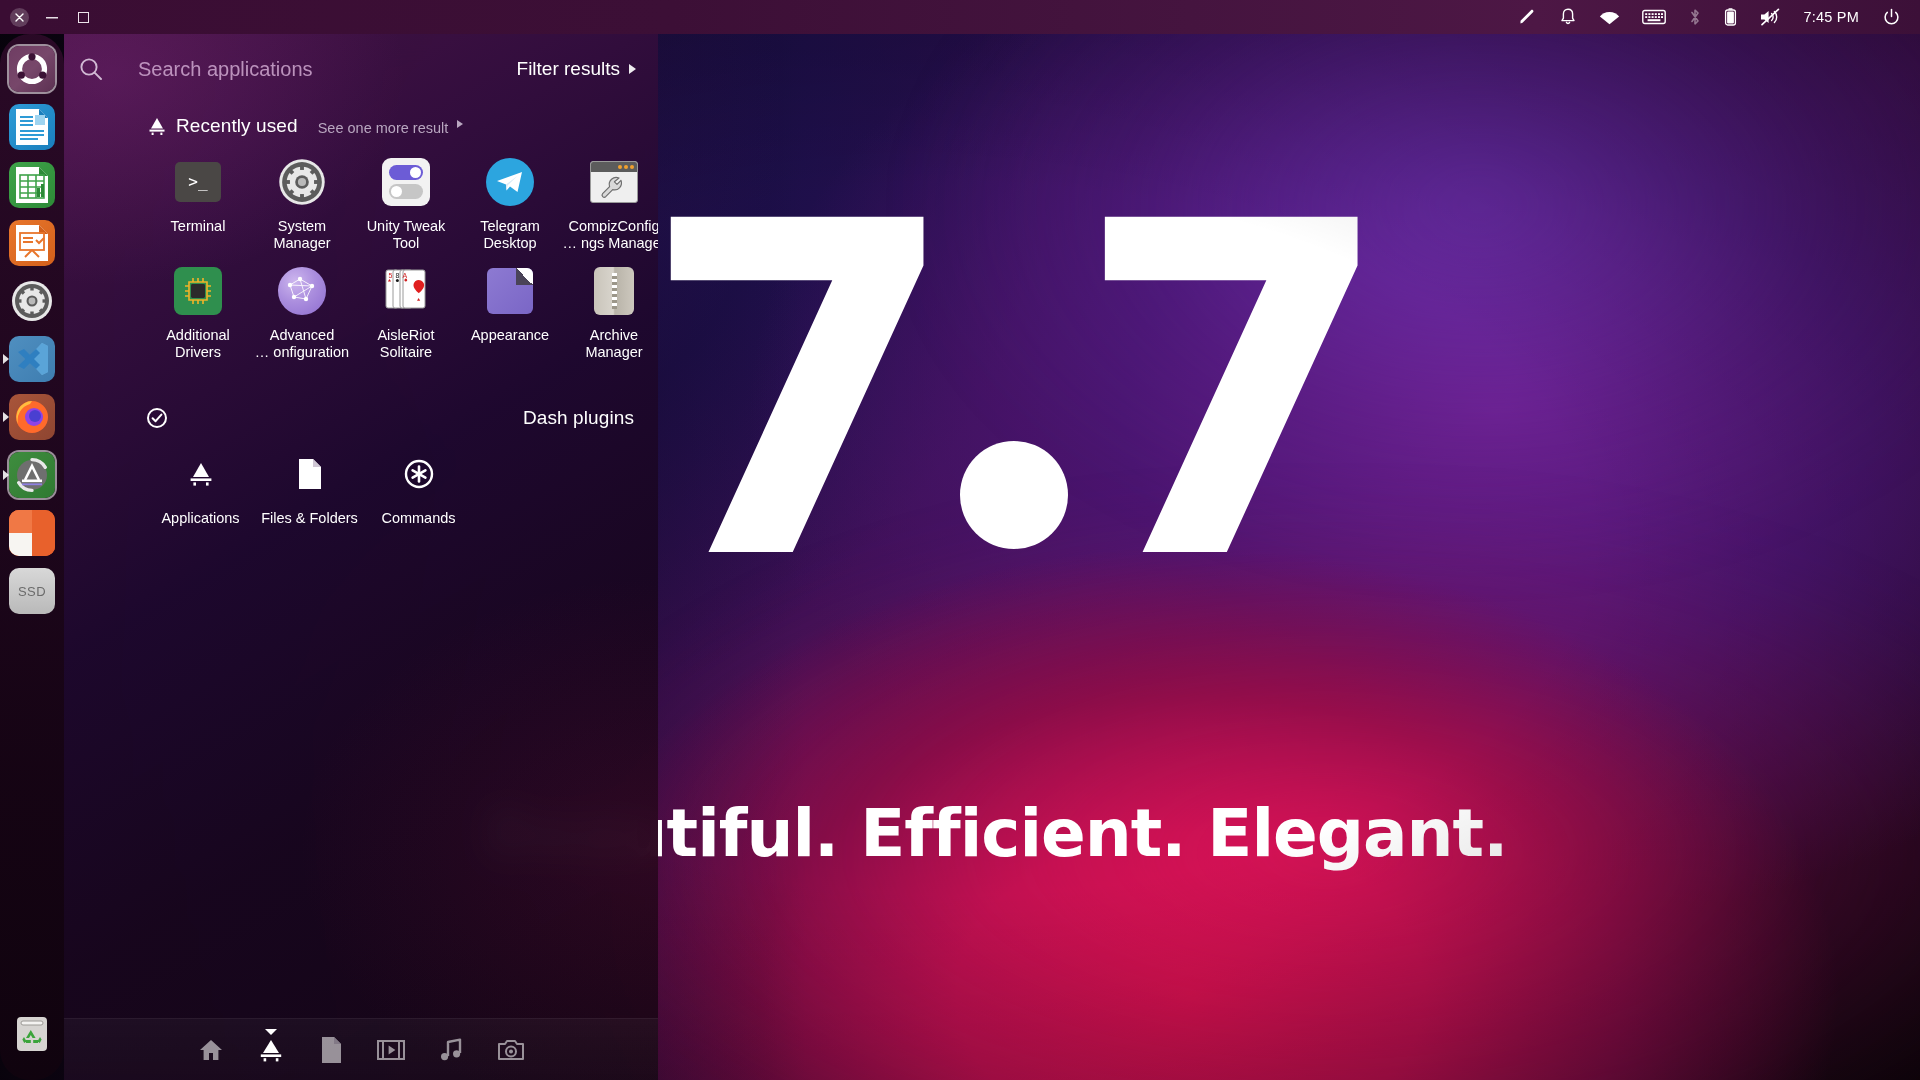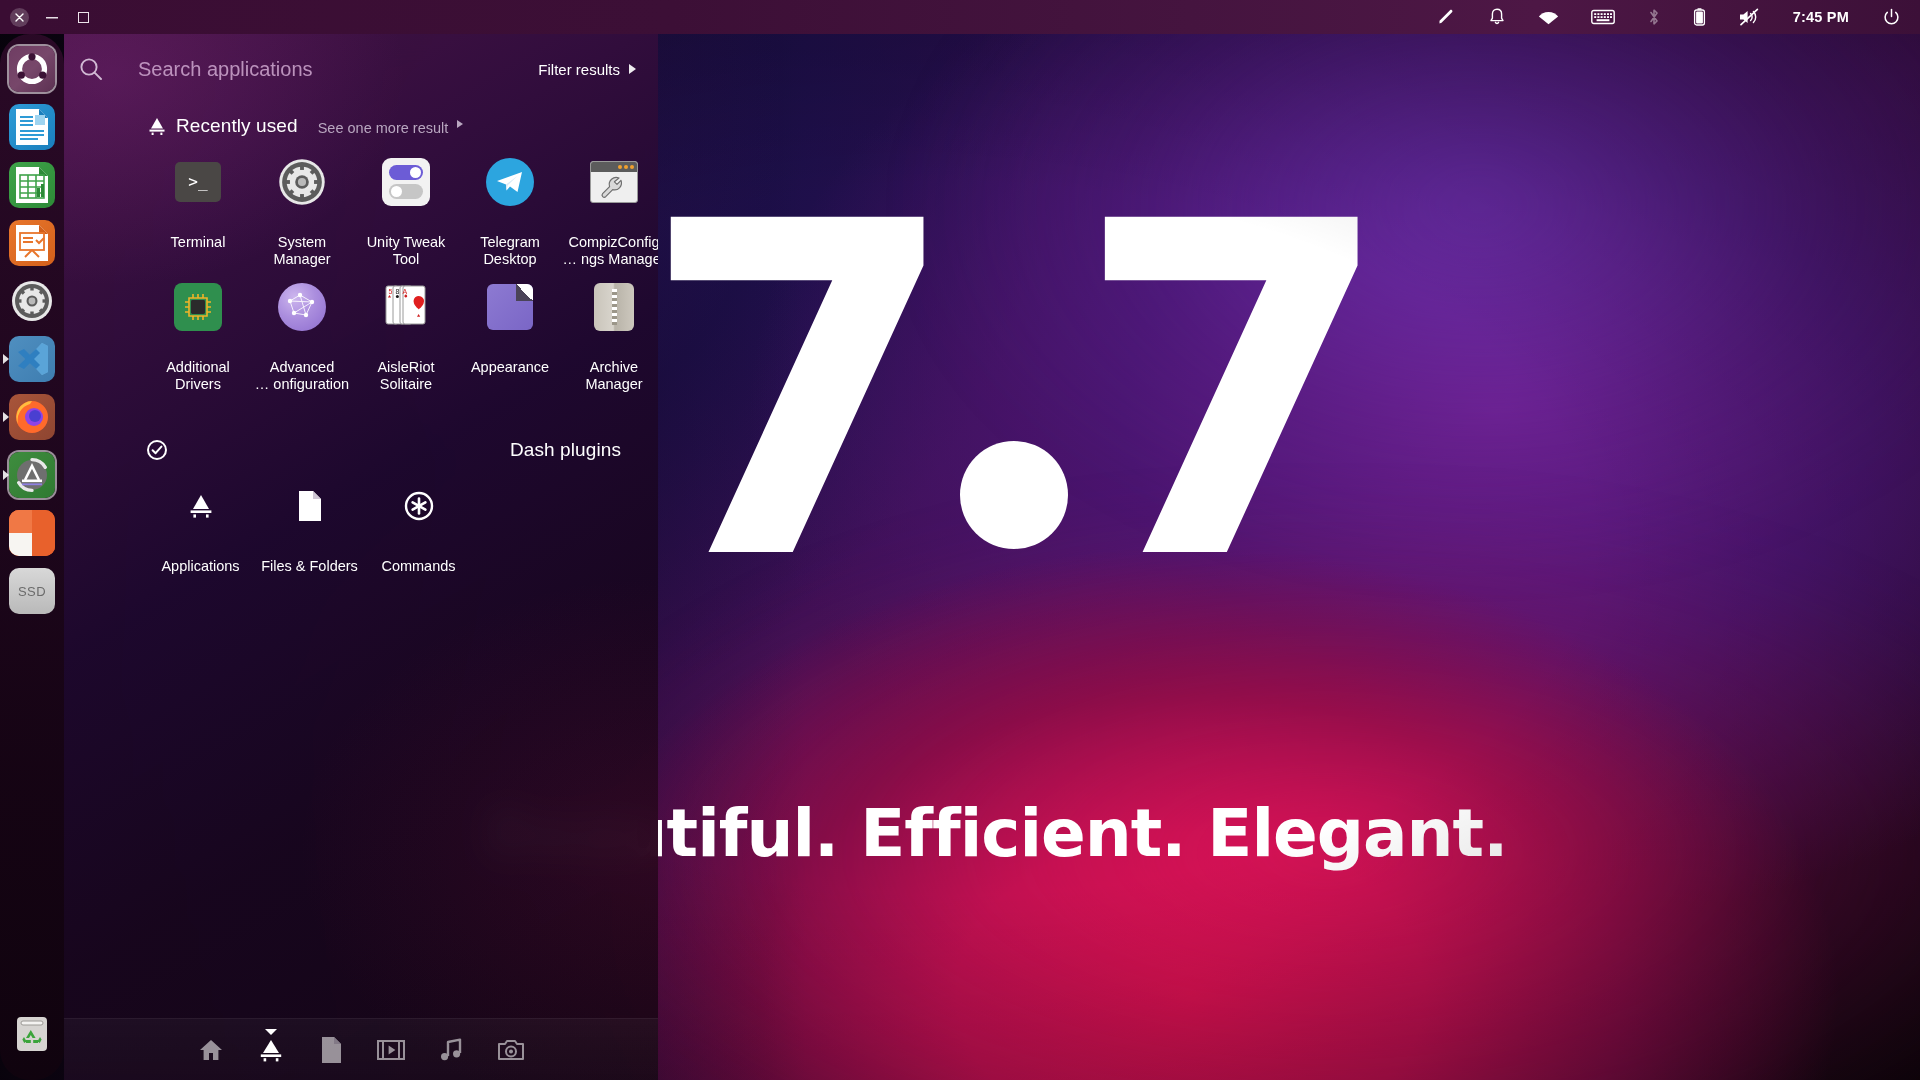--- a/index.html
+++ b/index.html
@@ -64,21 +64,21 @@
   }
   .win-ctrls { display:flex; align-items:center; gap:13px; padding-left:10px; }
   .wc { width:19px; height:19px; display:flex; align-items:center; justify-content:center;
         color:#fff; font-size:12px; }
   .wc.close { background:rgba(255,255,255,.20); border-radius:50%; font-size:11px; }
   .wc.min  { font-size:13px; color:#e5dce4; }
   .wc.max  { }
   .wc.max .sq { width:11px; height:11px; border:1.6px solid #ece4ea; }
 
   .panel-spacer { flex:1; }
-  .tray { display:flex; align-items:center; gap:10px; padding-right:8px;font-weight:bold; }
+  .tray { display:flex; align-items:center; gap:0px; padding-right:8px; }
   .tray-item {
     height:34px; padding:0 11px; display:flex; align-items:center; justify-content:center;
     color:#fff;
   }
   .tray-item.clock { font-size:14.5px; padding:0 12px; letter-spacing:.2px; }
   .tray-item.dim { opacity:.42; }
   .tray-item svg { display:block; }
 
   
   #launcher {
@@ -130,48 +130,48 @@
   .search-row {
     position:relative; height:54px; display:flex; align-items:center; padding:0 18px 0 14px; margin-top:8px;gap:28px;
   }
   .search-icon { width:26px; height:26px; margin-right:6px; flex:0 0 auto; opacity:.85; }
   .search-input {
     flex:1; background:transparent; border:0; outline:0;
     color:#fff; font-size:20px; font-family:"Liberation Sans", sans-serif;
   }
   .search-input::placeholder { color:#cfa8d0; opacity:.85; }
   .filter-btn {
-    display:flex; align-items:center; gap:9px; color:#fff; font-size:15px;
+    display:flex; align-items:center; gap:9px; color:#fff; font-size:19px;
     padding:4px 4px 4px 10px; cursor:pointer; white-space:nowrap;
   }
   .filter-btn .tri { width:0; height:0; border-top:5px solid transparent; border-bottom:5px solid transparent;
                      border-left:7px solid #fff; opacity:.92; }
 
   .dash-body { position:relative; flex:1; overflow:hidden; padding:0 0 0 0; }
 
   
   .cat {
     position:relative; display:flex; align-items:center; gap:12px;
-    padding:14px 17px 0 82px; height:46px;
+    padding:14px 4px 0 82px; height:46px;
   }
   .cat .cat-ico { position:absolute; left:82px; width:22px; height:22px; }
   .cat .cat-title { margin-left:30px; color:#fff; font-size:19px; font-weight:400; letter-spacing:.1px; }
   .cat .cat-more {
     display:flex; align-items:flex-start; gap:9px; color:#b9a7c0; font-size:14.5px; cursor:pointer;
     margin-left:8px; padding-top:3px;
   }
   .cat .cat-more .tri { width:0; height:0; border-top:4px solid transparent; border-bottom:4px solid transparent;
                         border-left:6px solid #b9a7c0; }
 
   
   .grid { display:flex; padding-left:82px; margin-top:14px; }
   .tile { width:109px; display:flex; flex-direction:column; align-items:center; cursor:pointer; }
   .tile .timg { width:52px; height:52px; position:relative; display:flex; align-items:center; justify-content:center; }
   .tile .tlabel {
-    margin-top:26px; color:#fff; font-size:14.5px; line-height:16.5px; text-align:center;
+    margin-top:10px; color:#fff; font-size:14.5px; line-height:16.5px; text-align:center;
     width:104px; white-space:pre-line;
   }
 
   
   .a-term { width:46px; height:40px; background:#4a4745; border-radius:5px;
             color:#fff; font-family:"DejaVu Sans Mono", monospace; font-size:16px;
             display:flex; align-items:center; justify-content:center; padding-bottom:2px; }
   .a-tweak { width:48px; height:48px; background:#f2f2f2; border-radius:9px;
              display:flex; flex-direction:column; align-items:center; justify-content:center; gap:4px; }
   .tg { width:34px; height:15px; border-radius:8px; position:relative; }

